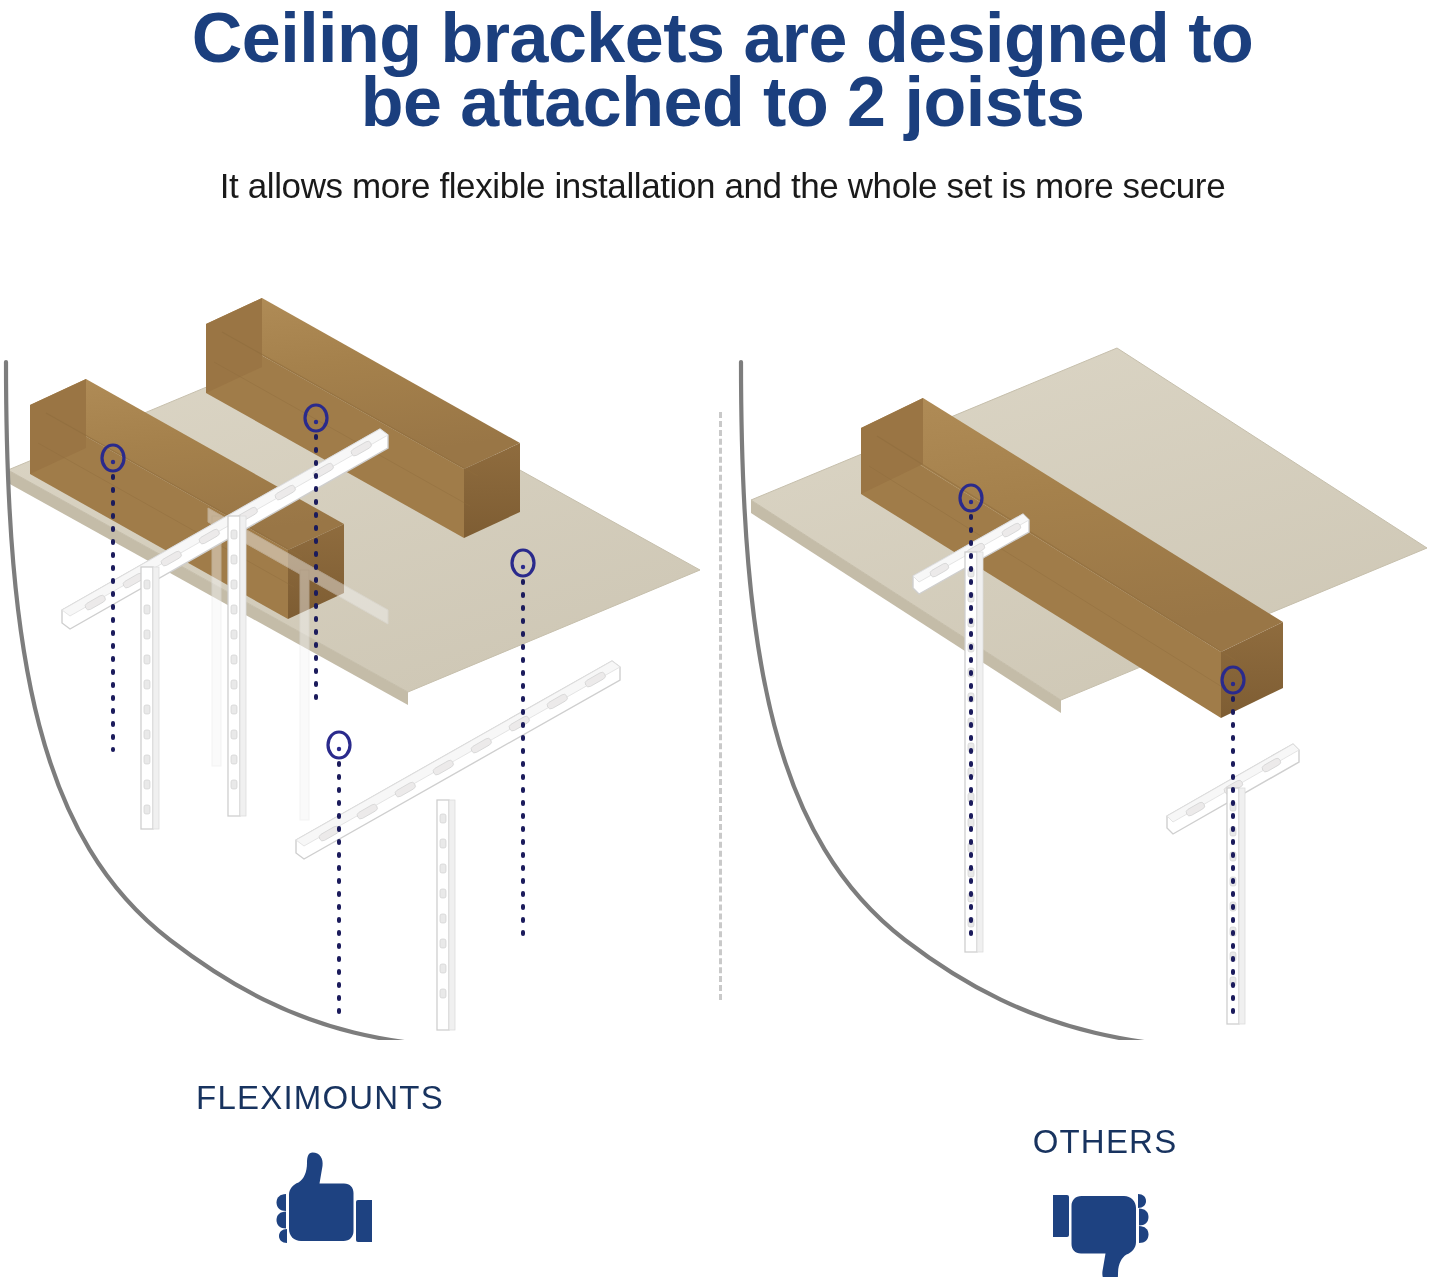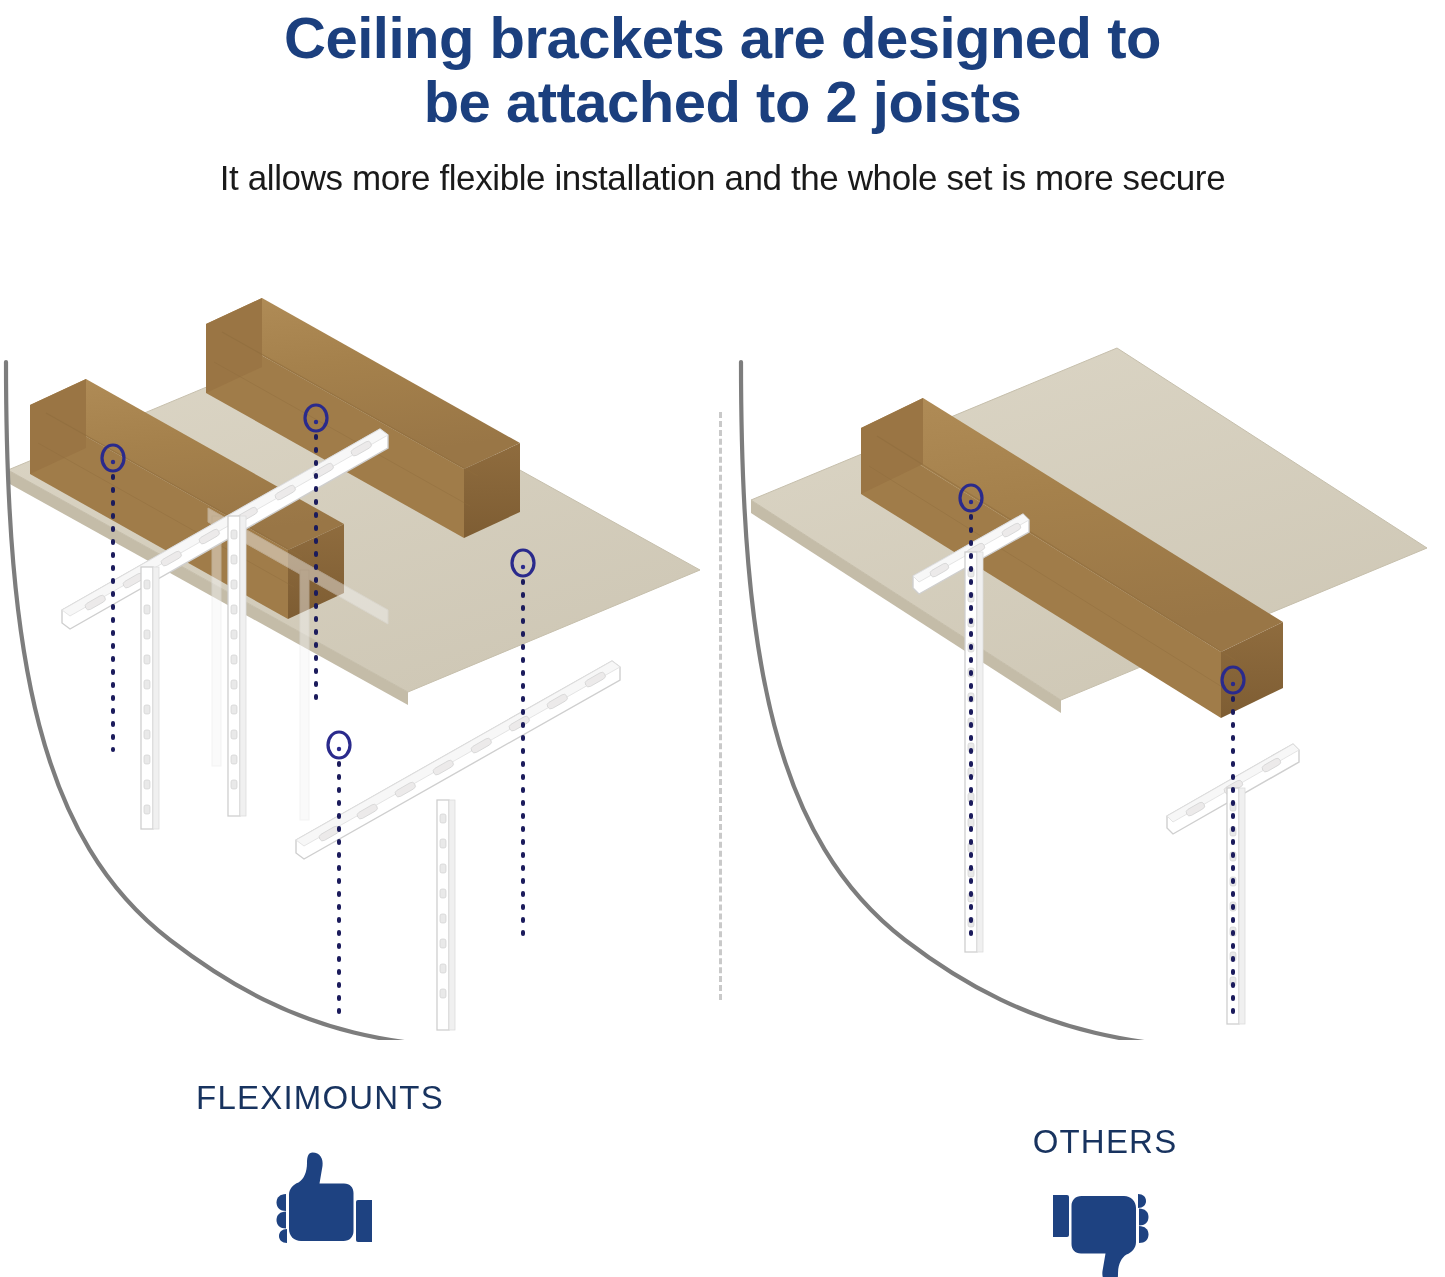--- a/index.html
+++ b/index.html
@@ -7,24 +7,24 @@
     width:1445px;height:1277px;
     background:#ffffff;
     font-family:"Liberation Sans", sans-serif;
     overflow:hidden;position:relative;
   }
   .page{position:relative;width:1445px;height:1277px;}
 
   
   .header{position:absolute;left:0;top:0;width:1445px;text-align:center;}
   .title{
-    margin:0;padding:0;
+    margin:0;padding:8px;
     font-family:"Liberation Sans", sans-serif;
     font-weight:bold;
-    font-size:58px;
+    font-size:70px;
     line-height:64px;
     letter-spacing:-0.5px;
     color:#1b3f7e;
     padding-top:6px;
   }
   .title .ln{display:block;}
   .subtitle{
     margin:11px;padding:0;
     margin-top:24px;
     font-family:"Liberation Sans", sans-serif;

